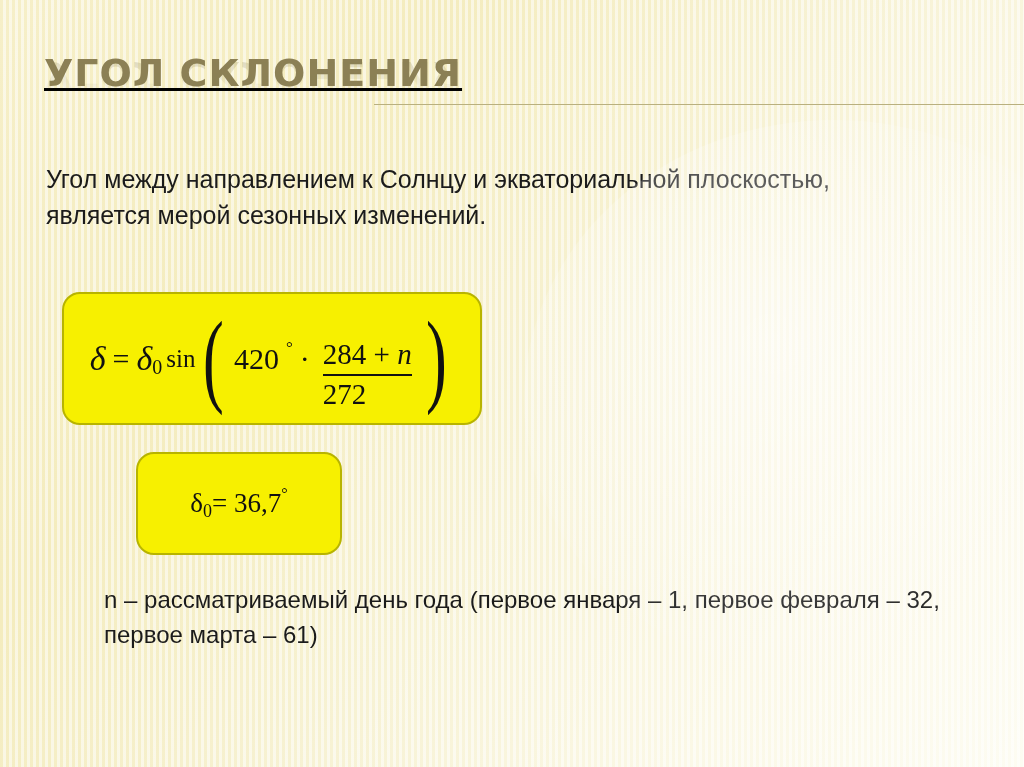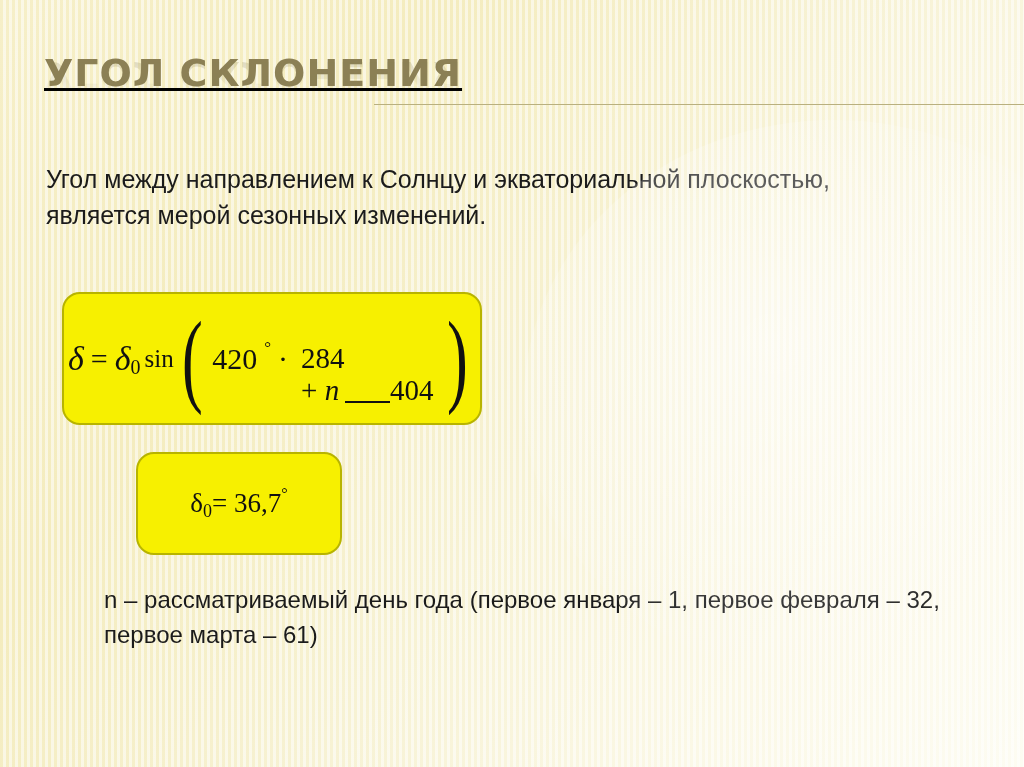--- a/index.html
+++ b/index.html
@@ -121,22 +121,22 @@
   .paren {
     font-size: 104px;
     line-height: 0.62;
     font-family: "Liberation Serif", serif;
     transform: scaleX(0.6);
     display: inline-block;
     padding: 0 1px;
   }
   .frac {
     display: inline-flex;
-    flex-direction: row;
-    align-items: flex-end;
+    flex-direction: column;
+    align-items: flex-start;
     padding: 0 6px;
     line-height: 1.08;
     margin-top: 32px;
   }
   .frac .num { font-size: 29px; }
   .frac .bar { width: 100%; height: 2px; background: #111; margin: 3px 0; }
   .frac .den { font-size: 29px; }
   .frac .num .it { font-style: italic; }
 
   .const-box {
@@ -190,21 +190,21 @@
         <span class="mi-big">δ</span>
         <span class="sub">0</span>
         <span class="mfunc">sin</span>
         <span class="paren">(</span>
         <span class="mo" style="padding-left:2px">420</span>
         <span class="deg">°</span>
         <span class="mo">·</span>
         <span class="frac">
           <span class="num"><span>284 +</span> <span class="it">n</span></span>
           <span class="bar"></span>
-          <span class="den">404</span>
+          <span class="den">272</span>
         </span>
         <span class="paren">)</span>
       </span>
     </div>
   </div>
 
   <div class="const-box">
     <span>δ</span>
       <span class="sub2">0</span>
       <span> = 36,7</span>

